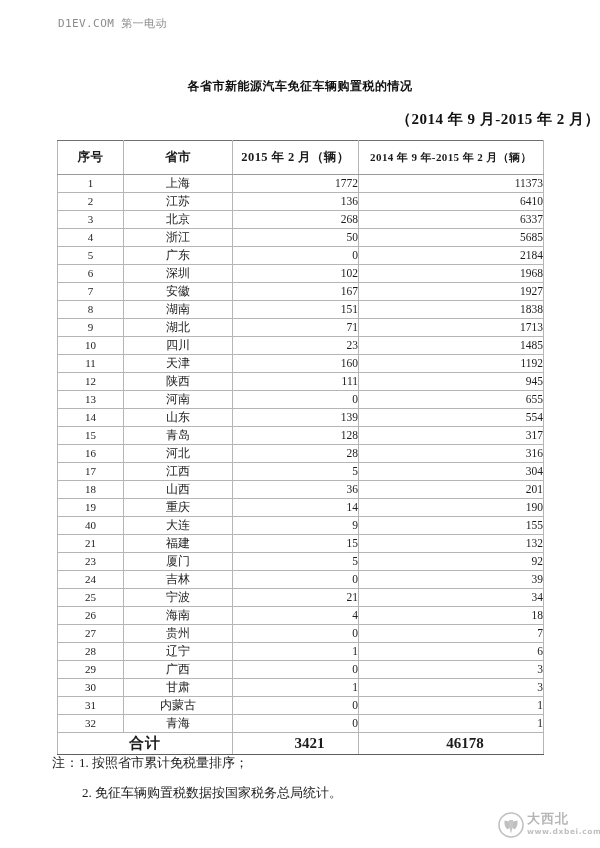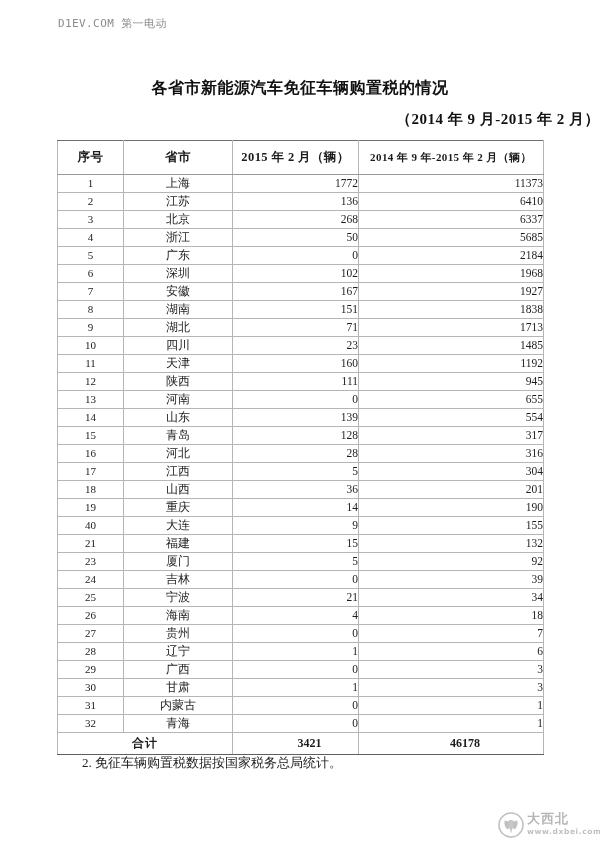--- a/index.html
+++ b/index.html
@@ -29,21 +29,21 @@
     margin-left: 44px;
   }
 
   
   .doc-title {
     position: absolute;
     top: 78px;
     left: 0;
     width: 600px;
     text-align: center;
-    font-size: 16px;
+    font-size: 12px;
     font-weight: bold;
     letter-spacing: 0.5px;
     color: #111;
   }
   .doc-subtitle {
     position: absolute;
     top: 110px;
     left: 0;
     width: 600px;
     text-align: right;
@@ -96,21 +96,21 @@
   }
   table.tax-table thead th.hdr-cum {
     font-size: 11px;
   }
   td.cell-idx  { text-align: center; font-size: 11px; }
   td.cell-prov { text-align: center; font-size: 12px; }
   td.cell-num  { text-align: right; padding-right: 6px; font-size: 11.5px; }
 
   tr.total-row td {
     font-weight: bold;
-    font-size: 12px;
+    font-size: 15px;
     height: 21px;
     line-height: 21px;
     border-top: 1.6px solid #5e5e5e;
     border-bottom: 1.6px solid #5e5e5e;
   }
   tr.total-row td.total-label { text-align: center; letter-spacing: 1px; }
   tr.total-row td.total-num   { text-align: center; padding-right: 0; padding-left: 28px; }
 
   
   .notes {
@@ -379,20 +379,23 @@
         <tr class="total-row">
           <td class="total-label" colspan="2">合计</td>
           <td class="total-num">3421</td>
           <td class="total-num">46178</td>
         </tr>
       </tbody>
   </table>
 </div>
 
 <div class="notes">
+  <div class="note-line">
+    <span class="note-label">注：</span><span>1. 按照省市累计免税量排序；</span>
+  </div>
   <div class="note-line indent">
     <span>2. 免征车辆购置税数据按国家税务总局统计。</span>
   </div>
 </div>
 
 <div class="watermark">
   <svg class="wm-logo" viewBox="0 0 26 26">
     <circle cx="13" cy="13" r="12" fill="none" stroke="#8d8d8d" stroke-width="1.6"></circle>
     <path d="M6.5 8.5 Q6 14 8.5 16.5 Q10 18 11 16 L11 9.5 Z" fill="#8d8d8d"></path>
     <path d="M19.5 8.5 Q20 14 17.5 16.5 Q16 18 15 16 L15 9.5 Z" fill="#8d8d8d"></path>

